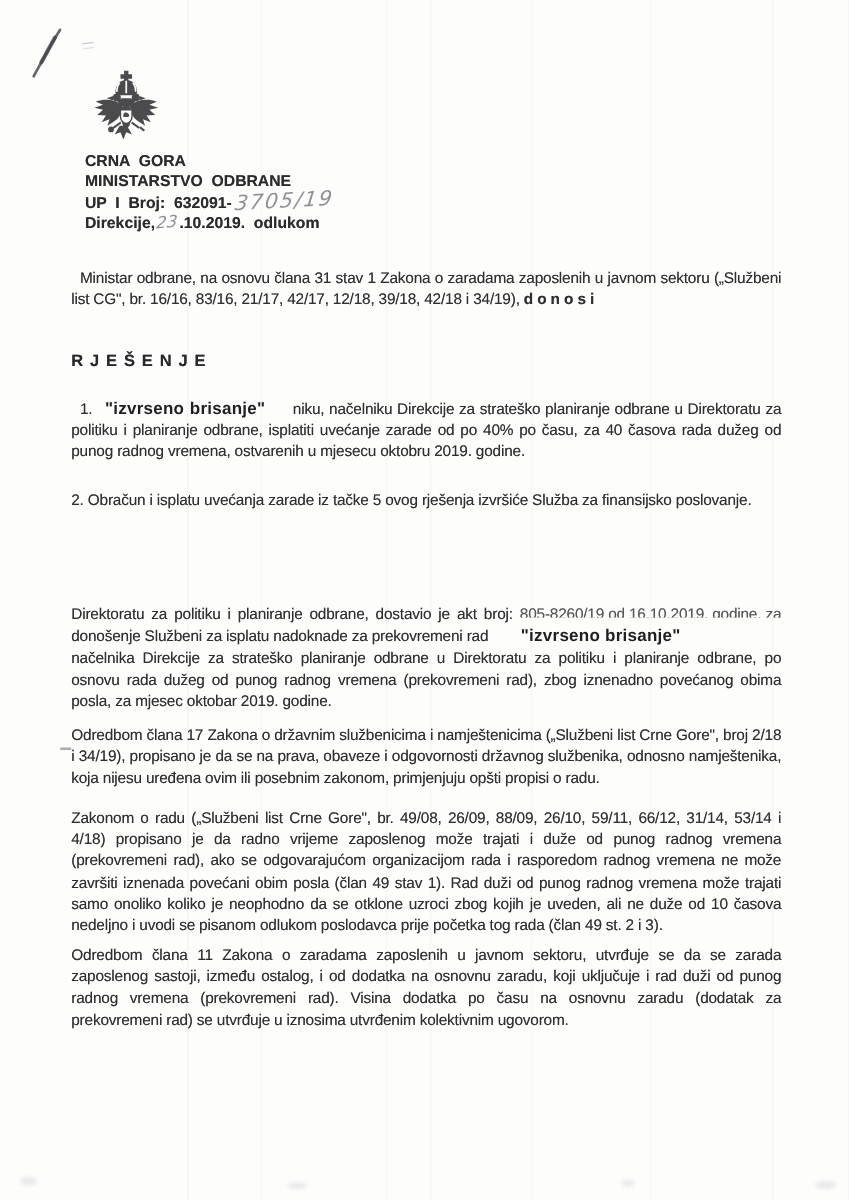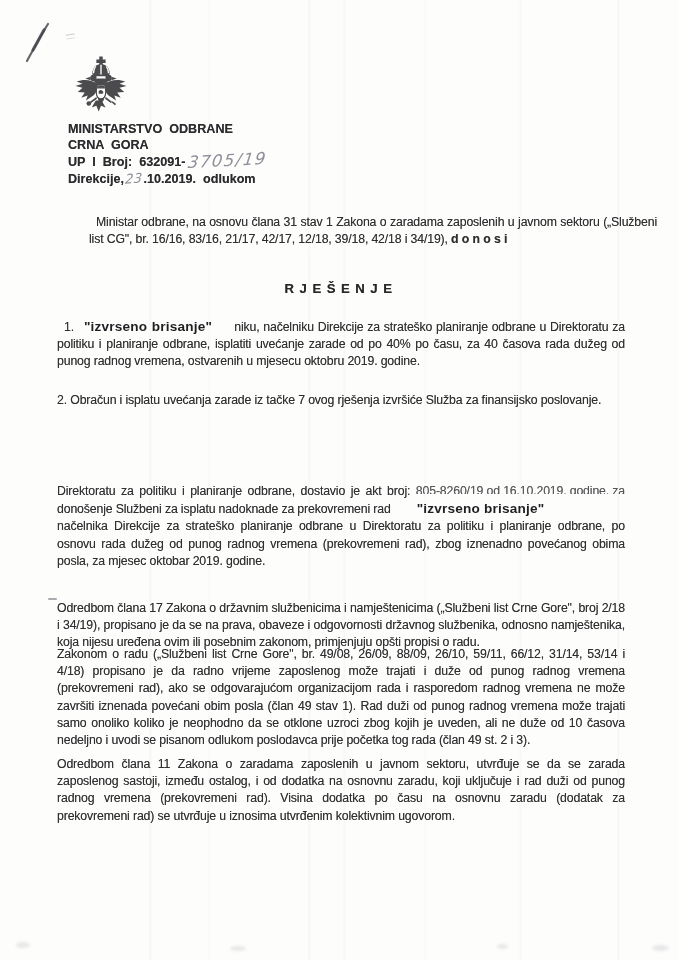--- a/index.html
+++ b/index.html
@@ -45,30 +45,30 @@
   .bt{
     position:absolute;left:57px;width:568px;margin:0;
     text-align:justify;
     font-size:12.3px;line-height:17.2px;letter-spacing:-0.15px;
     color:#2f2f31;
     text-shadow:0 0 .5px rgba(47,47,49,.55);
   }
   .indent{text-indent:7px;}
   .ch{
     position:absolute;left:57px;width:568px;margin:0;
-    text-align:center;font-size:13.2px;font-weight:bold;color:#28282b;
+    font-size:13.2px;font-weight:bold;color:#28282b;
     text-shadow:0 0 .5px rgba(42,42,44,.6);
   }
-  #preamble{top:214px;margin-left:32px;}
+  #preamble{top:214px;}
   #title{top:281px;letter-spacing:5.5px;}
   #point1{top:318px;}
   #point2{top:392px;}
   #subtitle{top:436px;letter-spacing:3.5px;}
   #para1{top:483px;}
-  #para2{top:600px;}
+  #para2{top:580px;}
   #para3{top:646px;}
   #para4{top:756px;}
   .sp{font-weight:bold;letter-spacing:3.2px;}
   .redact{
     font-weight:bold;font-size:13.6px;letter-spacing:.2px;
     color:#1f1f22;text-shadow:none;
   }
   .r1{margin:0 22px 0 10px;}
   .r2{margin-left:26px;}
   .faded{
@@ -109,36 +109,36 @@
       <circle cx="29" cy="81" r="4"></circle>
       <path d="M58 70l11 8-2 2-10-7z"></path>
       <path d="M70 77l6 5-2 2-6-5z"></path>
     </g>
     <path d="M41 17c-3 3-4 7-4 12M50 14v17M59 17c3 3 4 7 4 12" stroke="#fdfdfc" stroke-width="2.4" fill="none"></path>
     <path d="M42 54h16v9c0 6-4 10-8 10s-8-4-8-10z" fill="#fdfdfc" stroke="#4b4b4e" stroke-width="2"></path>
     <path d="M46 60c1-2 3-3 5-2s3 2 3 4l-1 2h-7z" fill="#4b4b4e"></path>
   </svg>
 
   <div class="hdr">
+    <div>CRNA GORA</div>
     <div>MINISTARSTVO ODBRANE</div>
-    <div>CRNA GORA</div>
     <div><span>UP I Broj: 632091-</span><span class="hw hw-big">3705/19</span></div>
     <div><span>Direkcije,</span><span class="hw hw-small">23</span><span>.10.2019. odlukom</span></div>
   </div>
 
   <p class="bt indent" id="preamble">
     <span>Ministar odbrane, na osnovu člana 31 stav 1 Zakona o zaradama zaposlenih u javnom sektoru („Službeni list CG", br. 16/16, 83/16, 21/17, 42/17, 12/18, 39/18, 42/18 i 34/19),</span>
     <span class="sp">donosi</span>
   </p>
 
   <h2 class="ch" id="title">RJEŠENJE</h2>
 
   <p class="bt indent" id="point1"><span>1.</span><span class="redact r1">"izvrseno brisanje"</span><span>niku, načelniku Direkcije za strateško planiranje odbrane u Direktoratu za politiku i planiranje odbrane, isplatiti uvećanje zarade od po 40% po času, za 40 časova rada dužeg od punog radnog vremena, ostvarenih u mjesecu oktobru 2019. godine.</span></p>
 
-  <p class="bt" id="point2">2. Obračun i isplatu uvećanja zarade iz tačke 7 ovog rješenja izvršiće Služba za finansijsko poslovanje.</p>
+  <p class="bt" id="point2">2. Obračun i isplatu uvećanja zarade iz tačke 5 ovog rješenja izvršiće Služba za finansijsko poslovanje.</p>
 
 
   <p class="bt" id="para1">
     <span>Direktoratu za politiku i planiranje odbrane, dostavio je akt broj:</span>
     <span class="faded">805-8260/19 od 16.10.2019. godine, za</span>
     <span>donošenje Službeni za isplatu nadoknade za prekovremeni rad</span><span class="redact r2">"izvrseno brisanje"</span><br>
     <span>načelnika Direkcije za strateško planiranje odbrane u Direktoratu za politiku i planiranje odbrane, po osnovu rada dužeg od punog radnog vremena (prekovremeni rad), zbog iznenadno povećanog obima posla, za mjesec oktobar 2019. godine.</span>
   </p>
 
   <p class="bt" id="para2">Odredbom člana 17 Zakona o državnim službenicima i namještenicima („Službeni list Crne Gore", broj 2/18 i 34/19), propisano je da se na prava, obaveze i odgovornosti državnog službenika, odnosno namještenika, koja nijesu uređena ovim ili posebnim zakonom, primjenjuju opšti propisi o radu.</p>

